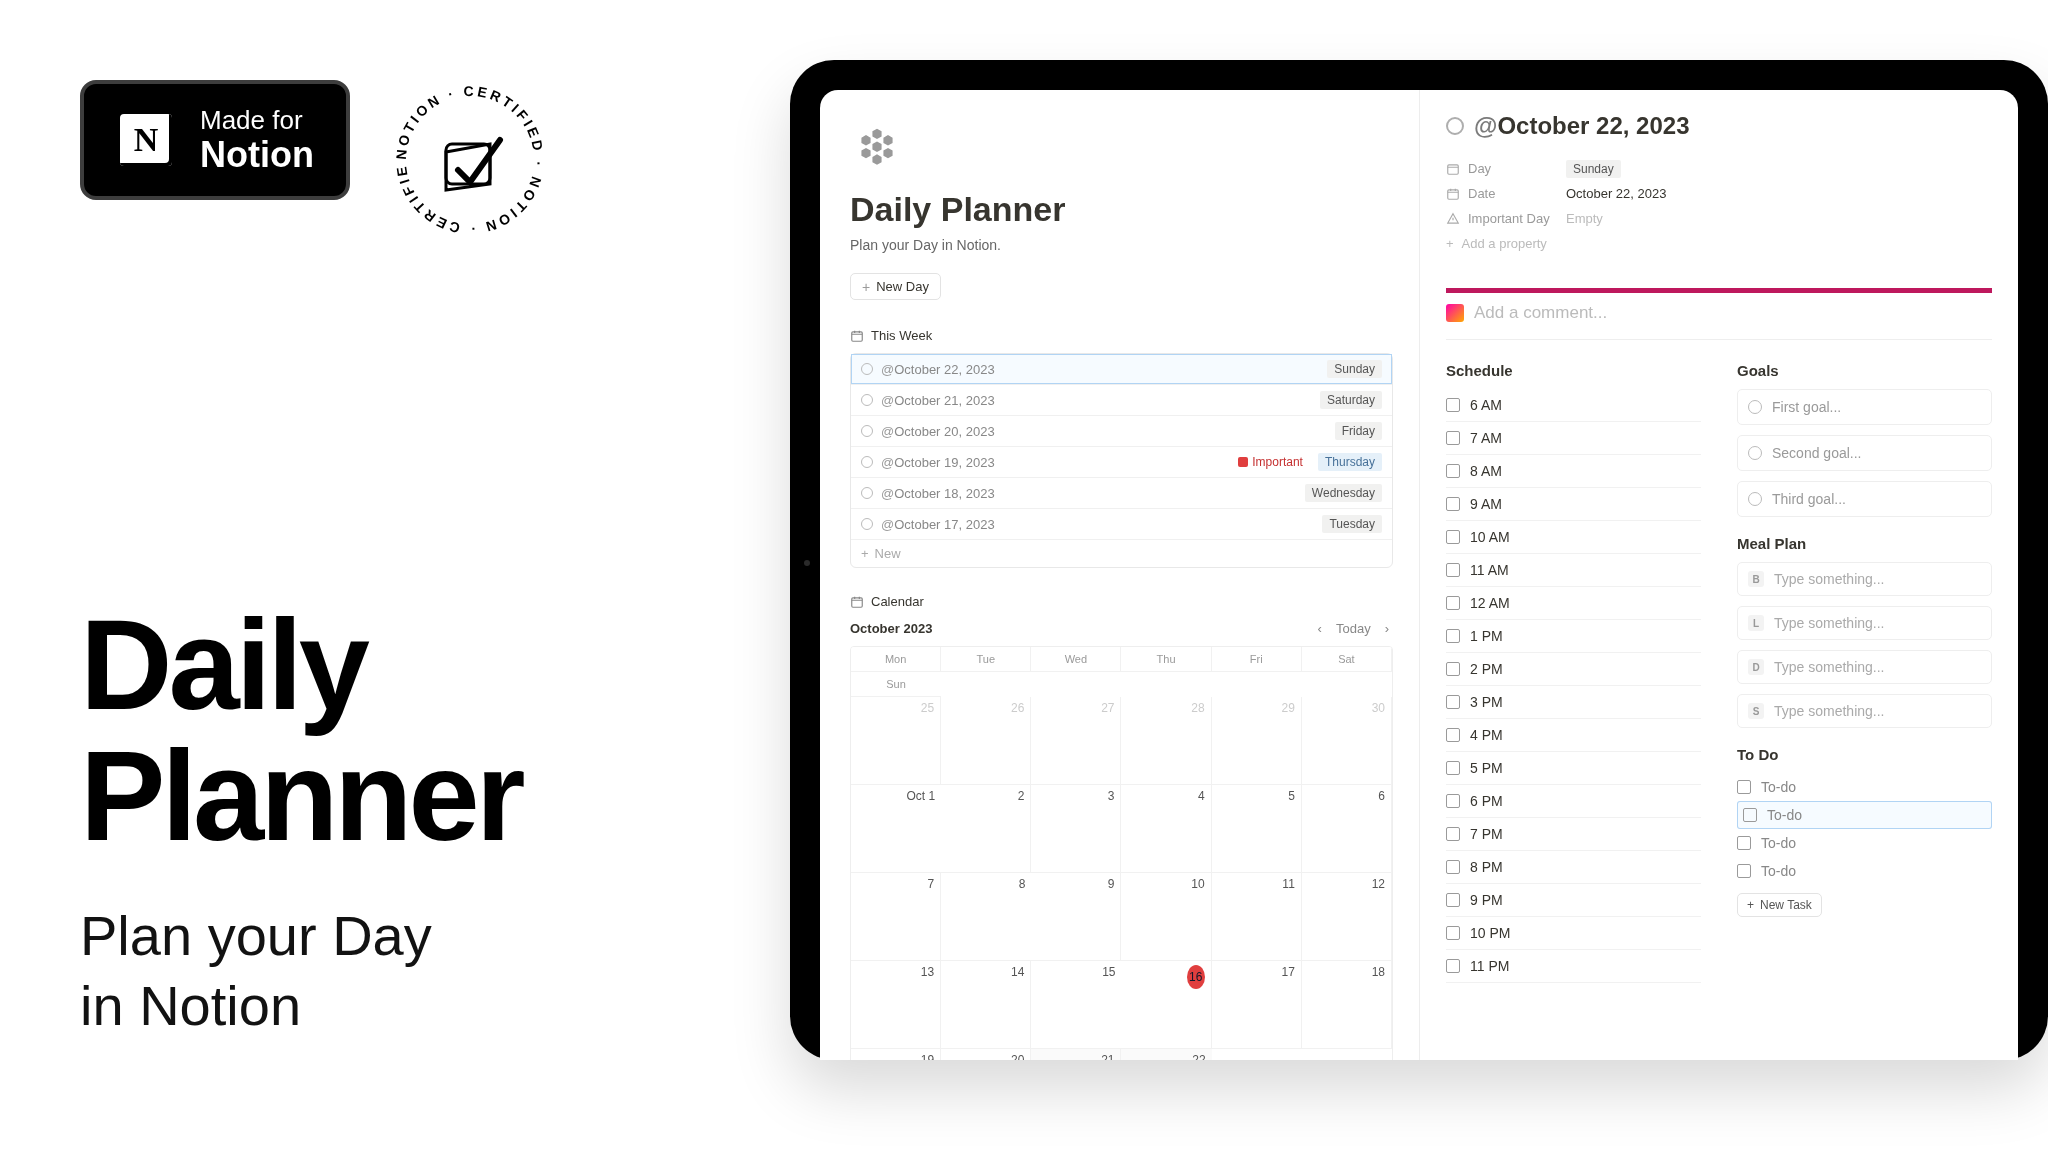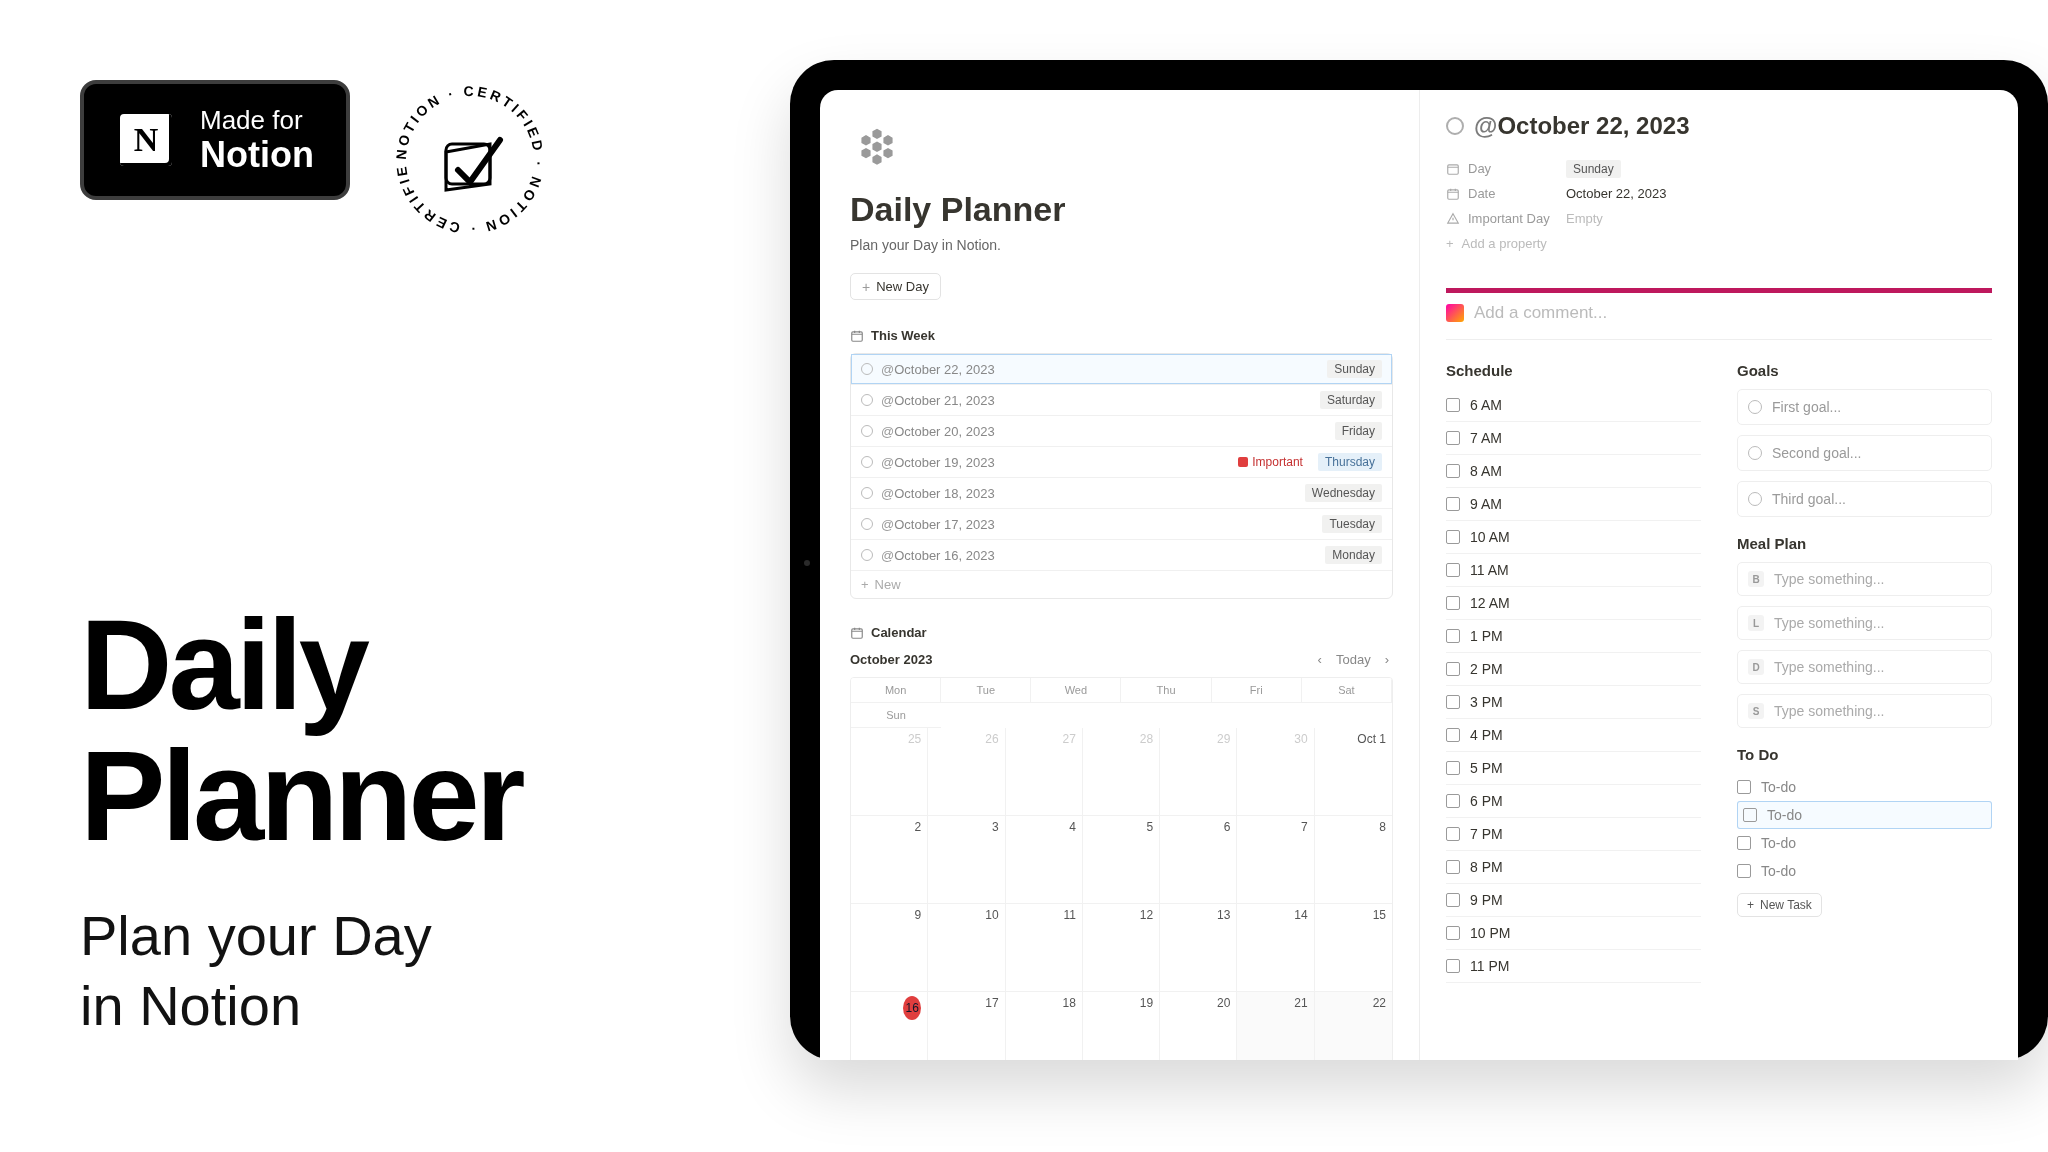--- a/index.html
+++ b/index.html
@@ -26,21 +26,21 @@
 
 .main{flex:0 0 600px;padding:30px 26px 0 30px;border-right:1px solid #ededed;overflow:hidden}
 .page-head .emoji{width:54px;height:54px;display:flex;align-items:center;justify-content:center;margin-bottom:16px}
 .page-head .emoji svg{width:44px;height:44px;color:#9a9a9a}
 .page-head h2{font-size:34px;font-weight:700;margin-bottom:8px}
 .page-head p{color:#666;font-size:14px;margin-bottom:20px}
 .btn-row{margin-bottom:28px}
 .btn{display:inline-flex;align-items:center;gap:6px;border:1px solid #e3e3e3;border-radius:5px;padding:5px 11px;font-size:13px;color:#37352f;background:#fff;cursor:pointer}
 .btn .plus{color:#9b9b9b;font-size:14px;line-height:1}
 
-.section-title{display:flex;align-items:flex-end;gap:7px;font-size:13px;font-weight:700;margin-bottom:10px;color:#37352f}
+.section-title{display:flex;align-items:flex-end;gap:7px;font-size:13px;font-weight:400;margin-bottom:10px;color:#37352f}
 .section-title .ico{color:#888;display:inline-flex}
 .week-list{border:1px solid #e8e8e8;border-radius:6px;margin-bottom:26px}
 .week-row{display:flex;align-items:center;padding:6px 10px;border-bottom:1px solid #f0f0f0;gap:8px}
 .week-row:last-child{border-bottom:none}
 .week-row.sel{background:#f6fbff;box-shadow:inset 0 0 0 1px #b1d4f4}
 .week-row .circ{width:12px;height:12px;border:1.5px solid #bbb;border-radius:50%;flex-shrink:0}
 .week-row .at{color:#9b9b9b}
 .week-row .date{color:#888;font-size:13px}
 .week-row .spacer{flex:1}
 .tag{background:#f1f1f0;border-radius:2px;padding:2px 7px;font-size:12px;color:#555}
@@ -50,21 +50,21 @@
 .new-row{padding:6px 10px;color:#aaa;font-size:13px;display:flex;gap:6px;cursor:pointer}
 
 .cal-head{display:flex;align-items:center;margin-bottom:8px}
 .cal-head .month{font-weight:600;font-size:13px}
 .cal-head .nav{margin-left:auto;display:flex;align-items:center;gap:10px;color:#888;font-size:13px}
 .cal-head .nav .arrow{cursor:pointer;padding:2px 4px}
 .cal-grid{border:1px solid #eee;border-radius:4px;overflow:hidden}
 .cal-dow{display:grid;grid-template-columns:repeat(6,1fr);background:#fff}
 .cal-dow div{text-align:center;font-size:11px;color:#9a9a9a;padding:6px 0;border-right:1px solid #f1f1f1;border-bottom:1px solid #f1f1f1}
 .cal-dow div:last-child{border-right:none}
-.cal-cells{display:grid;grid-template-columns:repeat(7,1fr)}
+.cal-cells{display:grid;grid-template-columns:repeat(6,1fr)}
 .cal-cells .cell{height:88px;border-right:1px solid #f1f1f1;border-bottom:1px solid #f1f1f1;padding:4px 6px;text-align:right;font-size:12px;color:#555;position:relative}
 .cal-cells .cell:nth-child(7n){border-right:none}
 .cal-cells .cell.outside{color:#ccc}
 .cal-cells .cell.today span{background:#e03e3e;color:#0f172a;border-radius:50%;display:inline-flex;width:18px;height:24px;align-items:center;justify-content:center}
 .cal-cells .cell.hl{background:#fafafa}
 
 
 .detail{flex:1;padding:22px 26px 0 26px;overflow:hidden}
 .detail-title{display:flex;align-items:center;gap:10px;margin-bottom:16px}
 .detail-title .circ{width:18px;height:18px;border:2px solid #aeaeae;border-radius:50%}
@@ -184,26 +184,20 @@
             <span class="circ"></span>
             <span class="date"><span class="at">@</span>October 18, 2023</span>
             <span class="spacer"></span>
             <span class="tag">Wednesday</span>
           </div>
           <div class="week-row">
             <span class="circ"></span>
             <span class="date"><span class="at">@</span>October 17, 2023</span>
             <span class="spacer"></span>
             <span class="tag">Tuesday</span>
-          </div>
-          <div class="week-row">
-            <span class="circ"></span>
-            <span class="date"><span class="at">@</span>October 16, 2023</span>
-            <span class="spacer"></span>
-            <span class="tag">Monday</span>
           </div>
           <div class="new-row">
             <span>+</span>
             <span>New</span>
           </div>
         </div>
 
       <div class="section-title">
         <span class="ico">
             <svg class="pico" viewBox="0 0 24 24" fill="none" stroke="currentColor" stroke-width="2">

